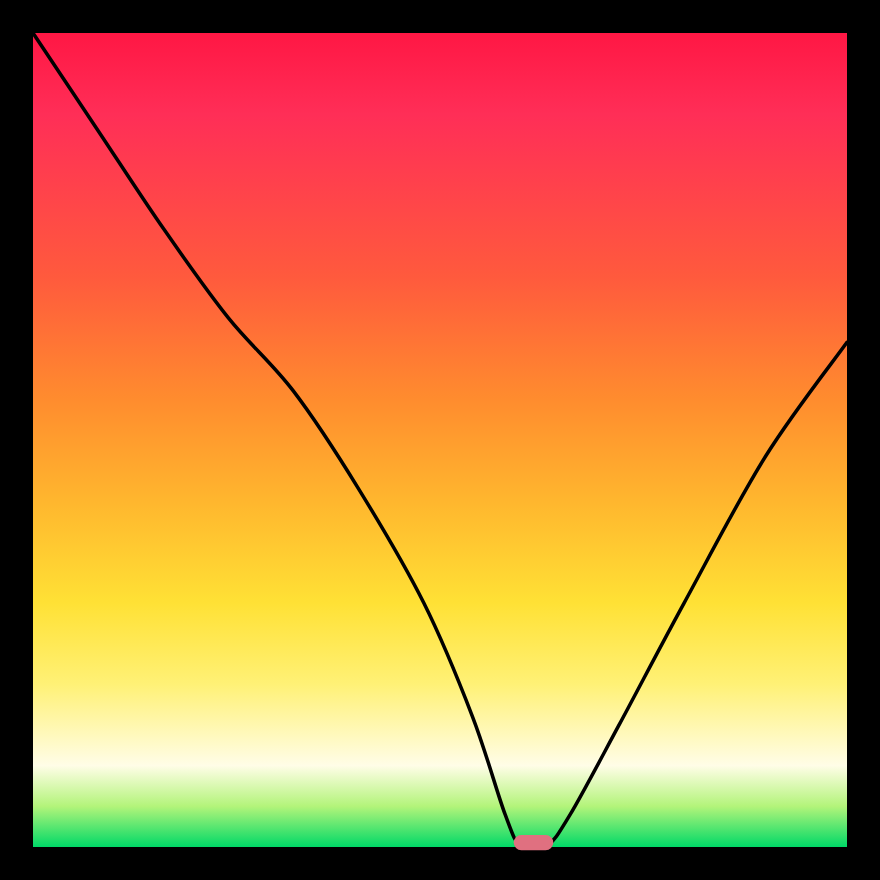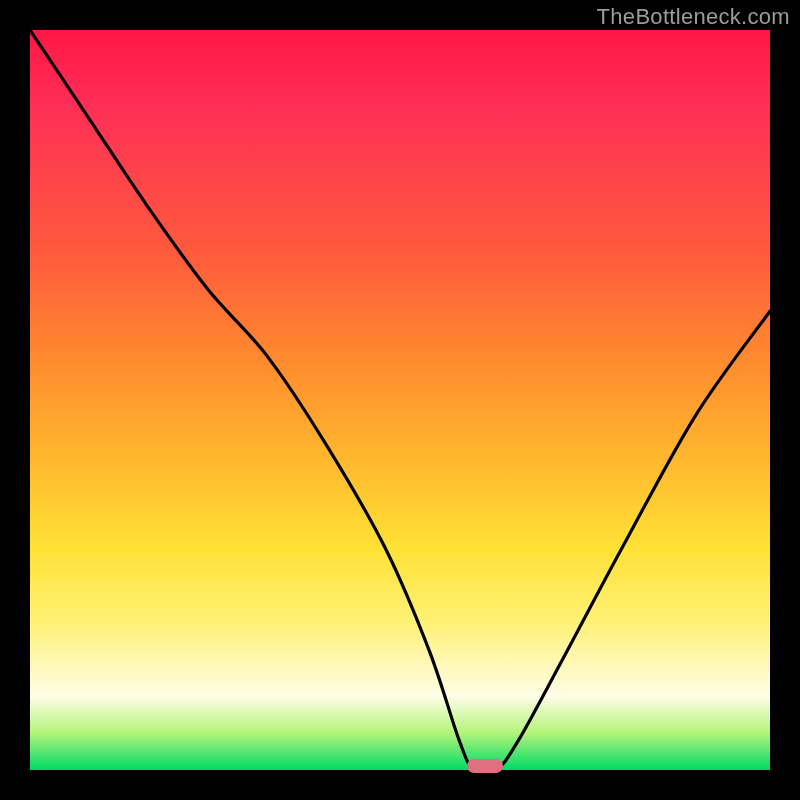--- a/index.html
+++ b/index.html
@@ -73,14 +73,13 @@
 </head>
 <body>
 
 <div class="frame">
   <div class="plot-area">
     <svg class="curve-svg" viewBox="0 0 740 740" preserveAspectRatio="none">
       <path id="curve" class="curve-path" d="M 0,0 C 9.866666666666667,14.799999999999992 39.46666666666667,59.199999999999946 59.2,88.79999999999995 C 78.93333333333334,118.39999999999996 98.66666666666667,149.23333333333335 118.4,177.60000000000002 C 138.13333333333333,205.9666666666667 157.86666666666667,234.33333333333334 177.6,259 C 197.33333333333331,283.66666666666663 217.06666666666666,299.7 236.8,325.59999999999997 C 256.53333333333336,351.49999999999994 276.26666666666665,382.3333333333333 296,414.4 C 315.73333333333335,446.46666666666664 337.93333333333334,483.46666666666664 355.2,518 C 372.46666666666664,552.5333333333333 387.2666666666667,589.5333333333333 399.6,621.6 C 411.93333333333334,653.6666666666667 421.8,690.6666666666666 429.2,710.4 C 436.59999999999997,730.1333333333333 437.8333333333333,735.0666666666666 444,740 C 450.1666666666667,744.9333333333334 458.79999999999995,744.9333333333334 466.2,740 C 473.6,735.0666666666666 477.30000000000007,728.9 488.40000000000003,710.4 C 499.5,691.9 515.5333333333333,661.0666666666666 532.8,629 C 550.0666666666666,596.9333333333334 569.8,558.7 592,518 C 614.2,477.3 641.3333333333334,424.26666666666665 666,384.8 C 690.6666666666666,345.33333333333337 727.6666666666666,298.46666666666664 740,281.2"></path>
     </svg>
     <div id="marker" class="marker" style="left: 437.1px; top: 729.3px; width: 36px; height: 14px; background: rgb(224, 112, 128);"></div>
   </div>
-  <div class="watermark">TheBottleneck.com</div>
 </div>
 
 </body></html>

